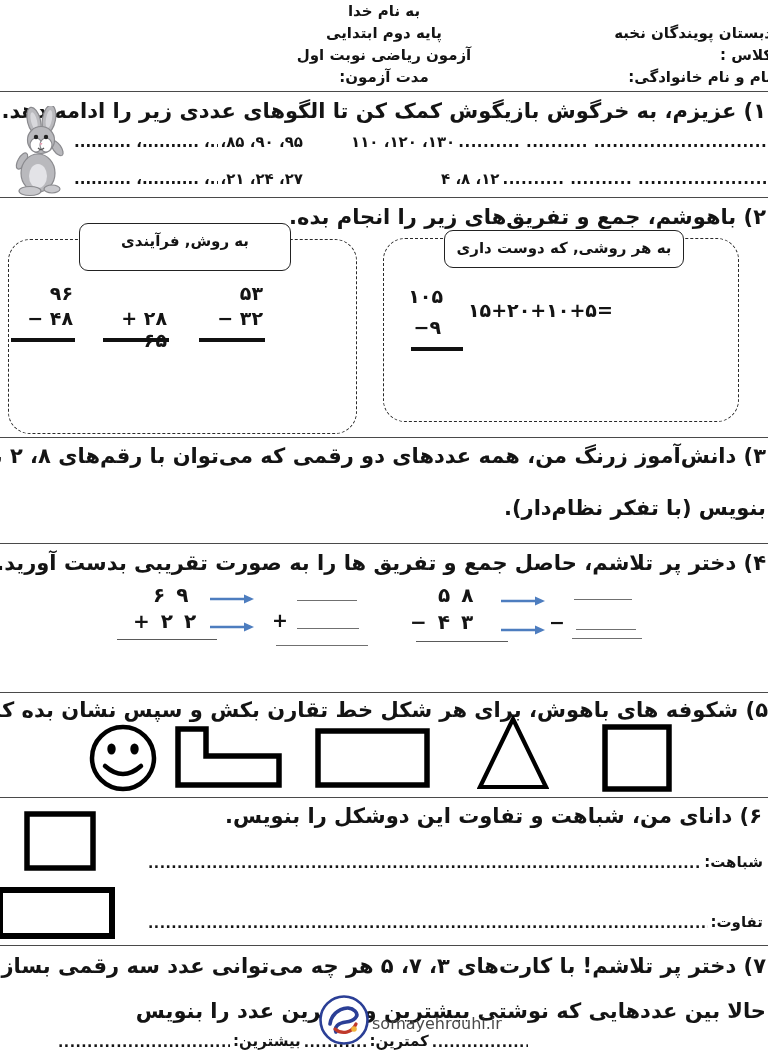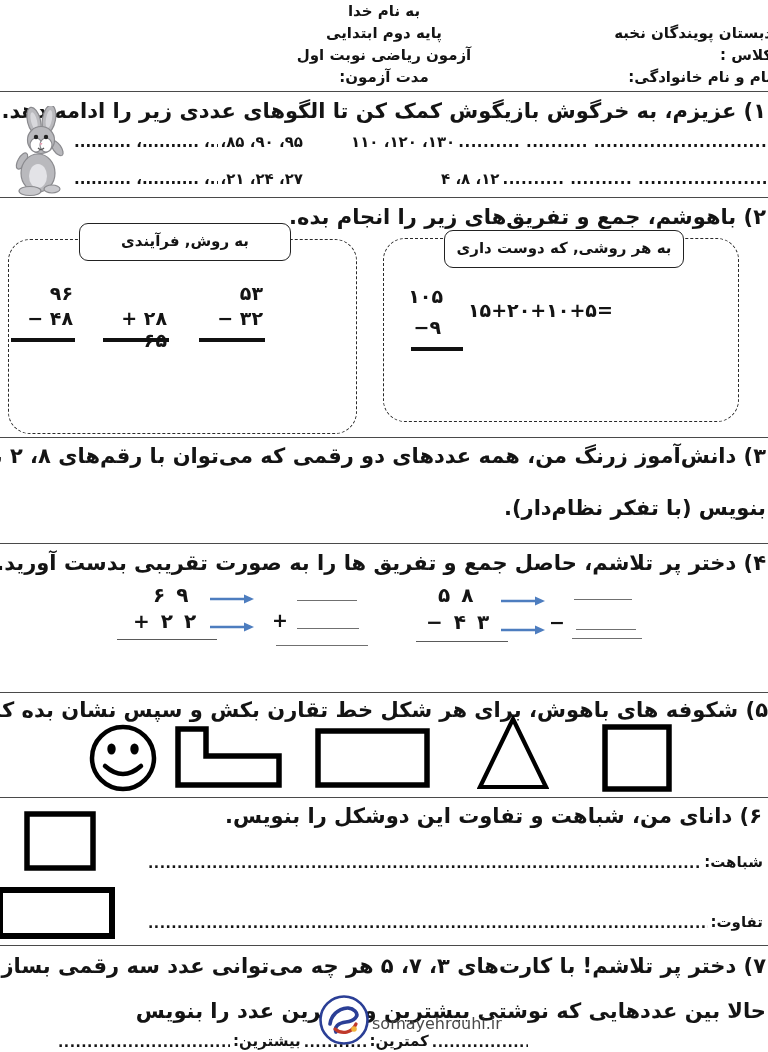--- a/index.html
+++ b/index.html
@@ -80,21 +80,21 @@
   <div class="abs patrow" style="top:170px;left:74px;width:232px;">
     <span class="dotseg">.......... ،.......... ،....................</span>
     <span class="numseg">،۲۱ ،۲۴ ،۲۷</span>
   </div>
 
   <div class="hr" style="top:197px;"></div>
 
   <div class="abs prompt" style="top:205px;right:2px;">۲) باهوشم، جمع و تفریق‌های زیر را انجام بده.</div>
 
   <div class="qbox" style="left:8px;top:239px;width:347px;height:193px;">
-    <div class="qbox-label" style="left:70px;top:-17px;width:212px;height:38px;">به روش, فرآیندی</div>
+    <div class="qbox-label" style="left:70px;top:-17px;width:212px;height:48px;">به روش, فرآیندی</div>
     <div class="vnum" style="left:2px;top:42px;width:62px;">۹۶</div>
     <div class="vnum" style="left:2px;top:67px;width:62px;">− ۴۸</div>
     <div class="thick" style="left:2px;top:98px;width:64px;"></div>
     <div class="vnum" style="left:94px;top:42px;width:64px;margin-top:47px;">۶۵</div>
     <div class="vnum" style="left:94px;top:67px;width:64px;">+ ۲۸</div>
     <div class="thick" style="left:94px;top:98px;width:66px;"></div>
     <div class="vnum" style="left:190px;top:42px;width:64px;">۵۳</div>
     <div class="vnum" style="left:190px;top:67px;width:64px;">− ۳۲</div>
     <div class="thick" style="left:190px;top:98px;width:66px;"></div>
   </div>
@@ -129,21 +129,21 @@
         <polygon points="35,1.5 45,6 35,10.5" fill="#4d7dbf"></polygon>
     </svg>
     <div class="blank" style="left:182px;top:17px;width:60px;"></div>
     <div class="q4sign" style="left:157px;top:26px;">+</div>
     <div class="blank" style="left:182px;top:45px;width:62px;"></div>
     <div class="blank" style="left:161px;top:62px;width:92px;"></div>
   </div>
 
   <div class="abs" style="left:408px;top:583px;width:260px;height:75px;">
     <div class="q4num" style="left:30px;top:0;">۵ ۸</div>
-    <div class="q4num" style="left:2px;top:27px;margin-left:16px;">− ۴ ۳</div>
+    <div class="q4num" style="left:2px;top:27px;">− ۴ ۳</div>
     <div class="thin" style="left:8px;top:58px;width:92px;"></div>
     <svg class="abs" style="left:92px;top:12px;" width="46" height="12" viewBox="0 0 46 12">
       <line x1="1" y1="6" x2="35" y2="6" stroke="#4d7dbf" stroke-width="2.4"></line>
         <polygon points="35,1.5 45,6 35,10.5" fill="#4d7dbf"></polygon>
     </svg>
     <svg class="abs" style="left:92px;top:41px;" width="46" height="12" viewBox="0 0 46 12">
       <line x1="1" y1="6" x2="35" y2="6" stroke="#4d7dbf" stroke-width="2.4"></line>
         <polygon points="35,1.5 45,6 35,10.5" fill="#4d7dbf"></polygon>
     </svg>
     <div class="blank" style="left:166px;top:16px;width:58px;"></div>

